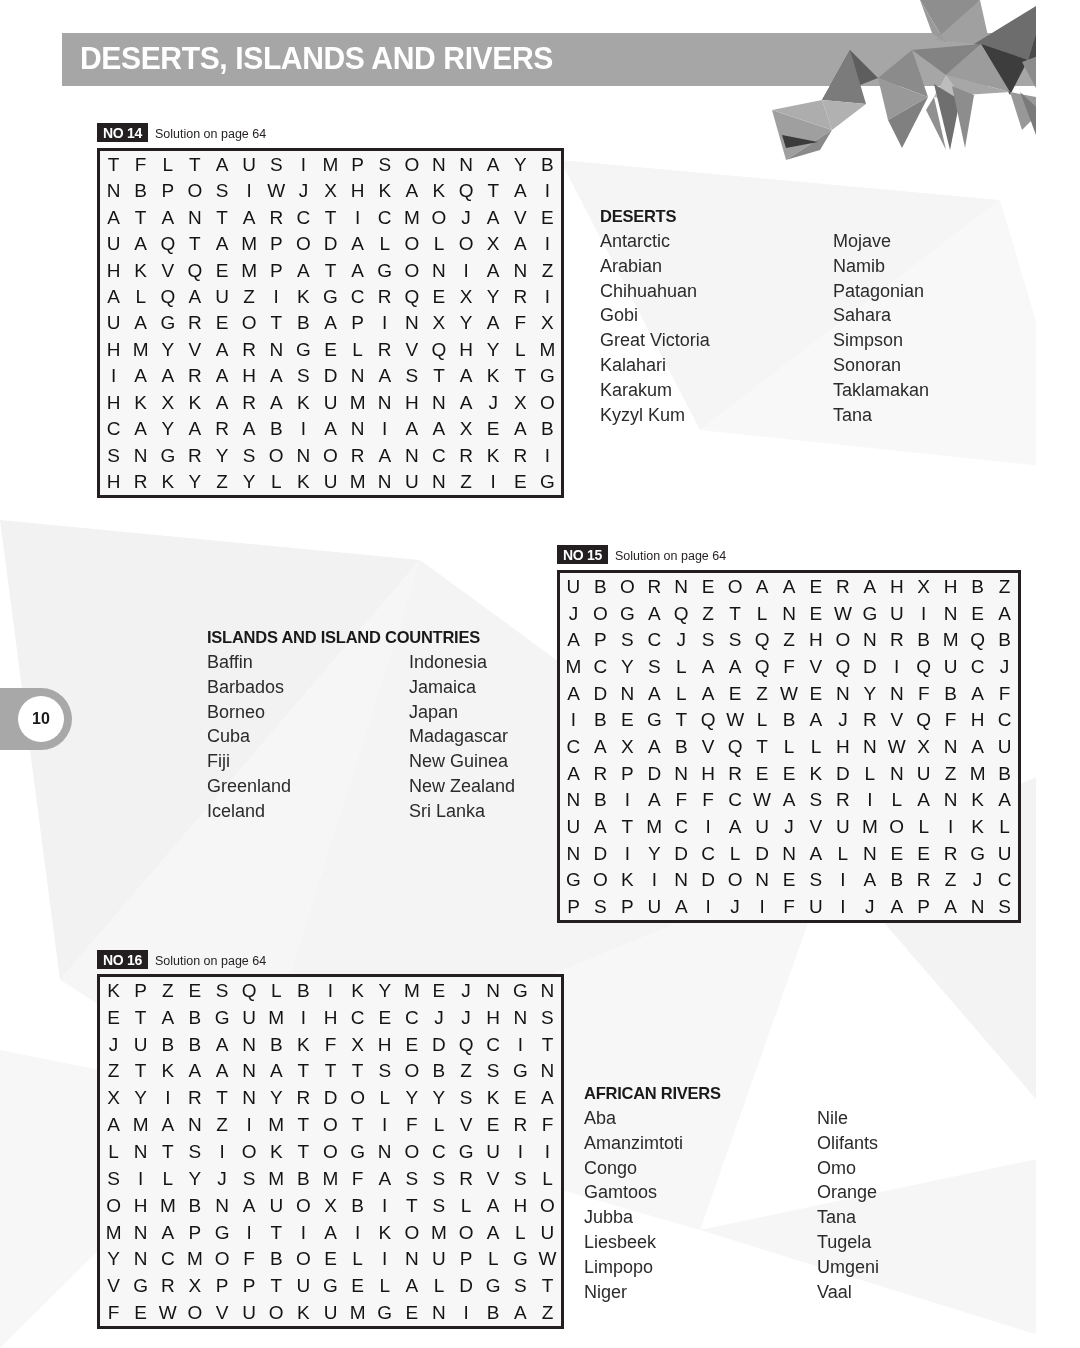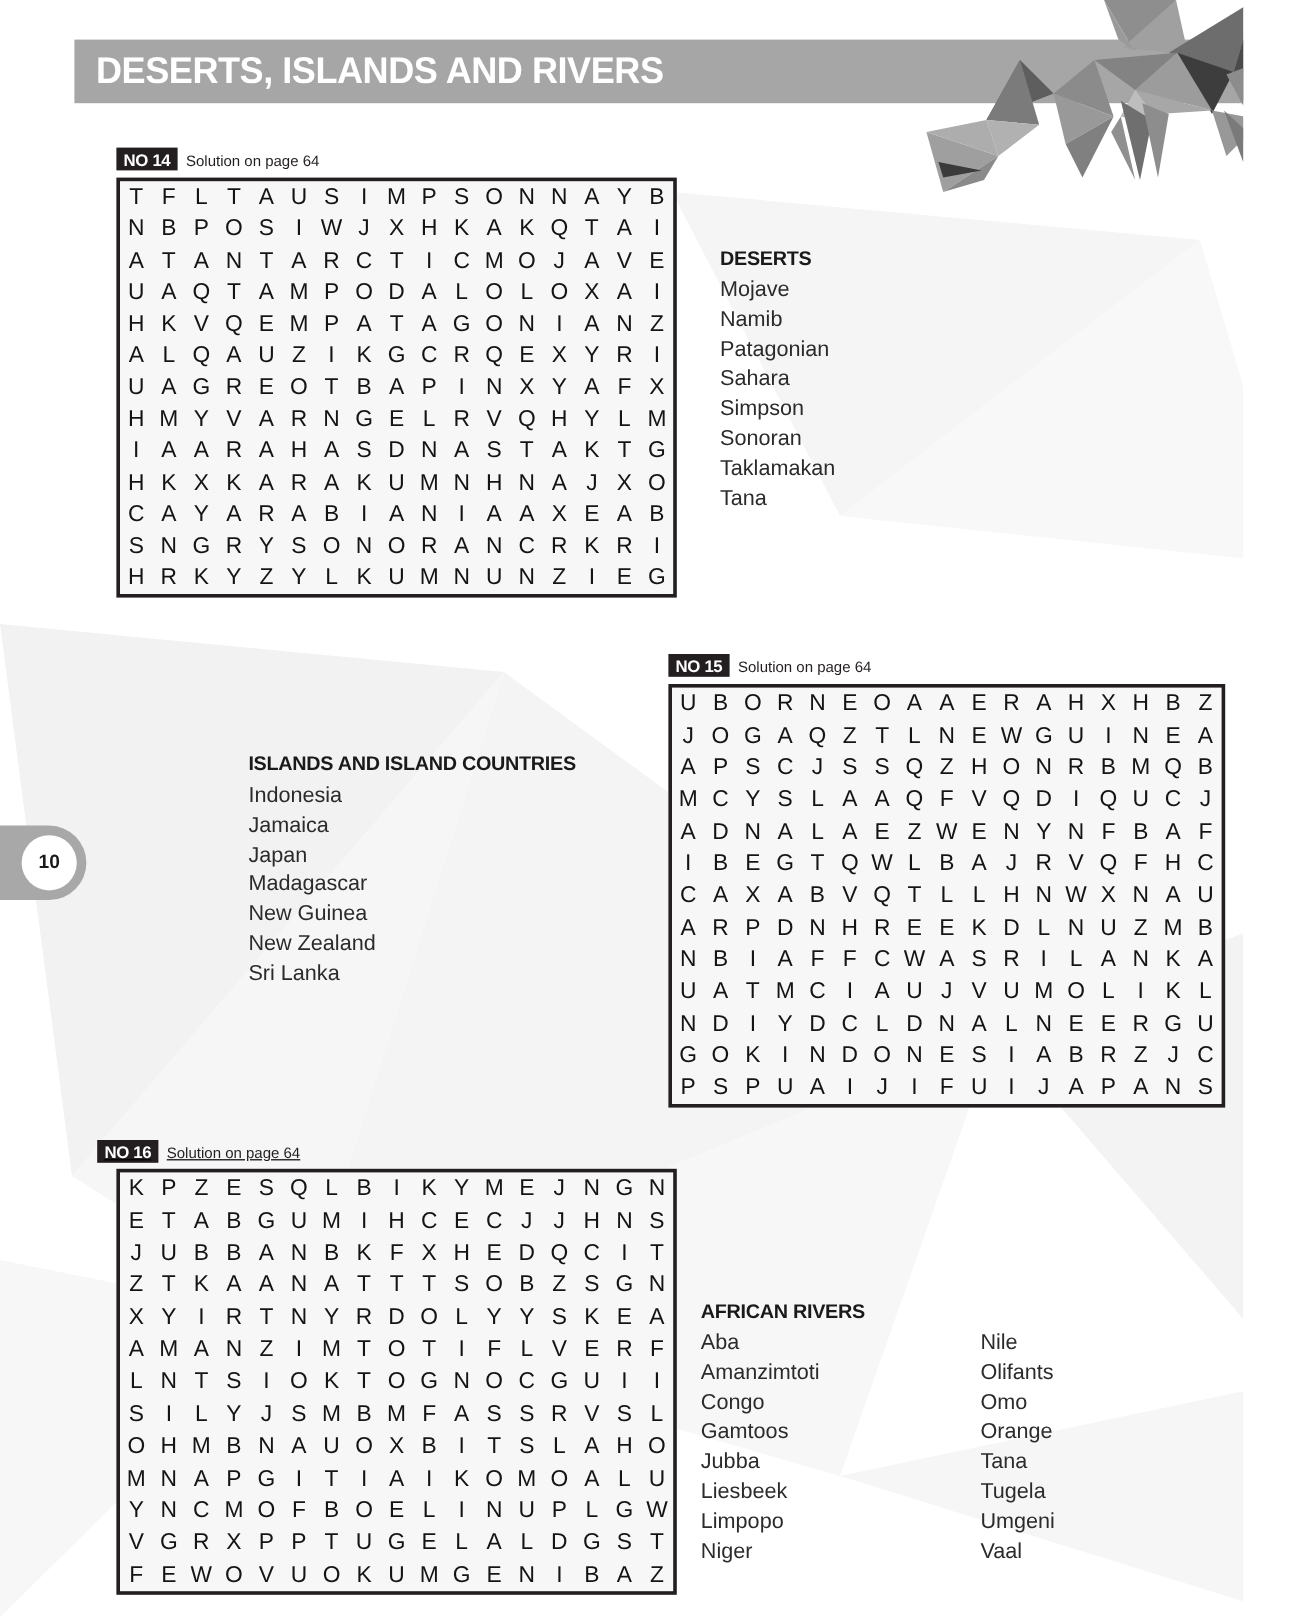--- a/index.html
+++ b/index.html
@@ -465,20 +465,30 @@
         <div class="cell">Z</div>
         <div class="cell">I</div>
         <div class="cell">E</div>
         <div class="cell">G</div>
       </div>
   </div>
 
   <div class="wordlist" style="left:584px; top:207px;margin-left:16px;">
     <div class="wl-title">DESERTS</div>
     <div class="wl-cols">
+      <div class="wl-col" id="wl14c1" style="width:233px;">
+          <div class="wl-item">Antarctic</div>
+          <div class="wl-item">Arabian</div>
+          <div class="wl-item">Chihuahuan</div>
+          <div class="wl-item">Gobi</div>
+          <div class="wl-item">Great Victoria</div>
+          <div class="wl-item">Kalahari</div>
+          <div class="wl-item">Karakum</div>
+          <div class="wl-item">Kyzyl Kum</div>
+        </div>
       <div class="wl-col" id="wl14c2">
           <div class="wl-item">Mojave</div>
           <div class="wl-item">Namib</div>
           <div class="wl-item">Patagonian</div>
           <div class="wl-item">Sahara</div>
           <div class="wl-item">Simpson</div>
           <div class="wl-item">Sonoran</div>
           <div class="wl-item">Taklamakan</div>
           <div class="wl-item">Tana</div>
         </div>
@@ -711,33 +721,42 @@
         <div class="cell">P</div>
         <div class="cell">A</div>
         <div class="cell">N</div>
         <div class="cell">S</div>
       </div>
   </div>
 
   <div class="wordlist" style="left:207px; top:628px;">
     <div class="wl-title">ISLANDS AND ISLAND COUNTRIES</div>
     <div class="wl-cols">
+      <div class="wl-col" id="wl15c1" style="width:202px;">
+          <div class="wl-item">Baffin</div>
+          <div class="wl-item">Barbados</div>
+          <div class="wl-item">Borneo</div>
+          <div class="wl-item">Cuba</div>
+          <div class="wl-item">Fiji</div>
+          <div class="wl-item">Greenland</div>
+          <div class="wl-item">Iceland</div>
+        </div>
       <div class="wl-col" id="wl15c2">
           <div class="wl-item">Indonesia</div>
           <div class="wl-item">Jamaica</div>
           <div class="wl-item">Japan</div>
           <div class="wl-item">Madagascar</div>
           <div class="wl-item">New Guinea</div>
           <div class="wl-item">New Zealand</div>
           <div class="wl-item">Sri Lanka</div>
         </div>
     </div>
   </div>
 
-  <div class="puz-label" style="left:81px; top:950px;text-decoration:underline;">
+  <div class="puz-label" style="left:97px; top:950px;">
     <span class="puz-no">NO 16</span>
     <span class="puz-sol">Solution on page 64</span>
   </div>
   <div class="grid-box" id="grid-16" style="left:97px; top:974px; width:467px; height:355px;">
     <div class="grid-inner" style="grid-template-columns: repeat(17, 1fr); grid-template-rows: repeat(13, 1fr);">
         <div class="cell">K</div>
         <div class="cell">P</div>
         <div class="cell">Z</div>
         <div class="cell">E</div>
         <div class="cell">S</div>

